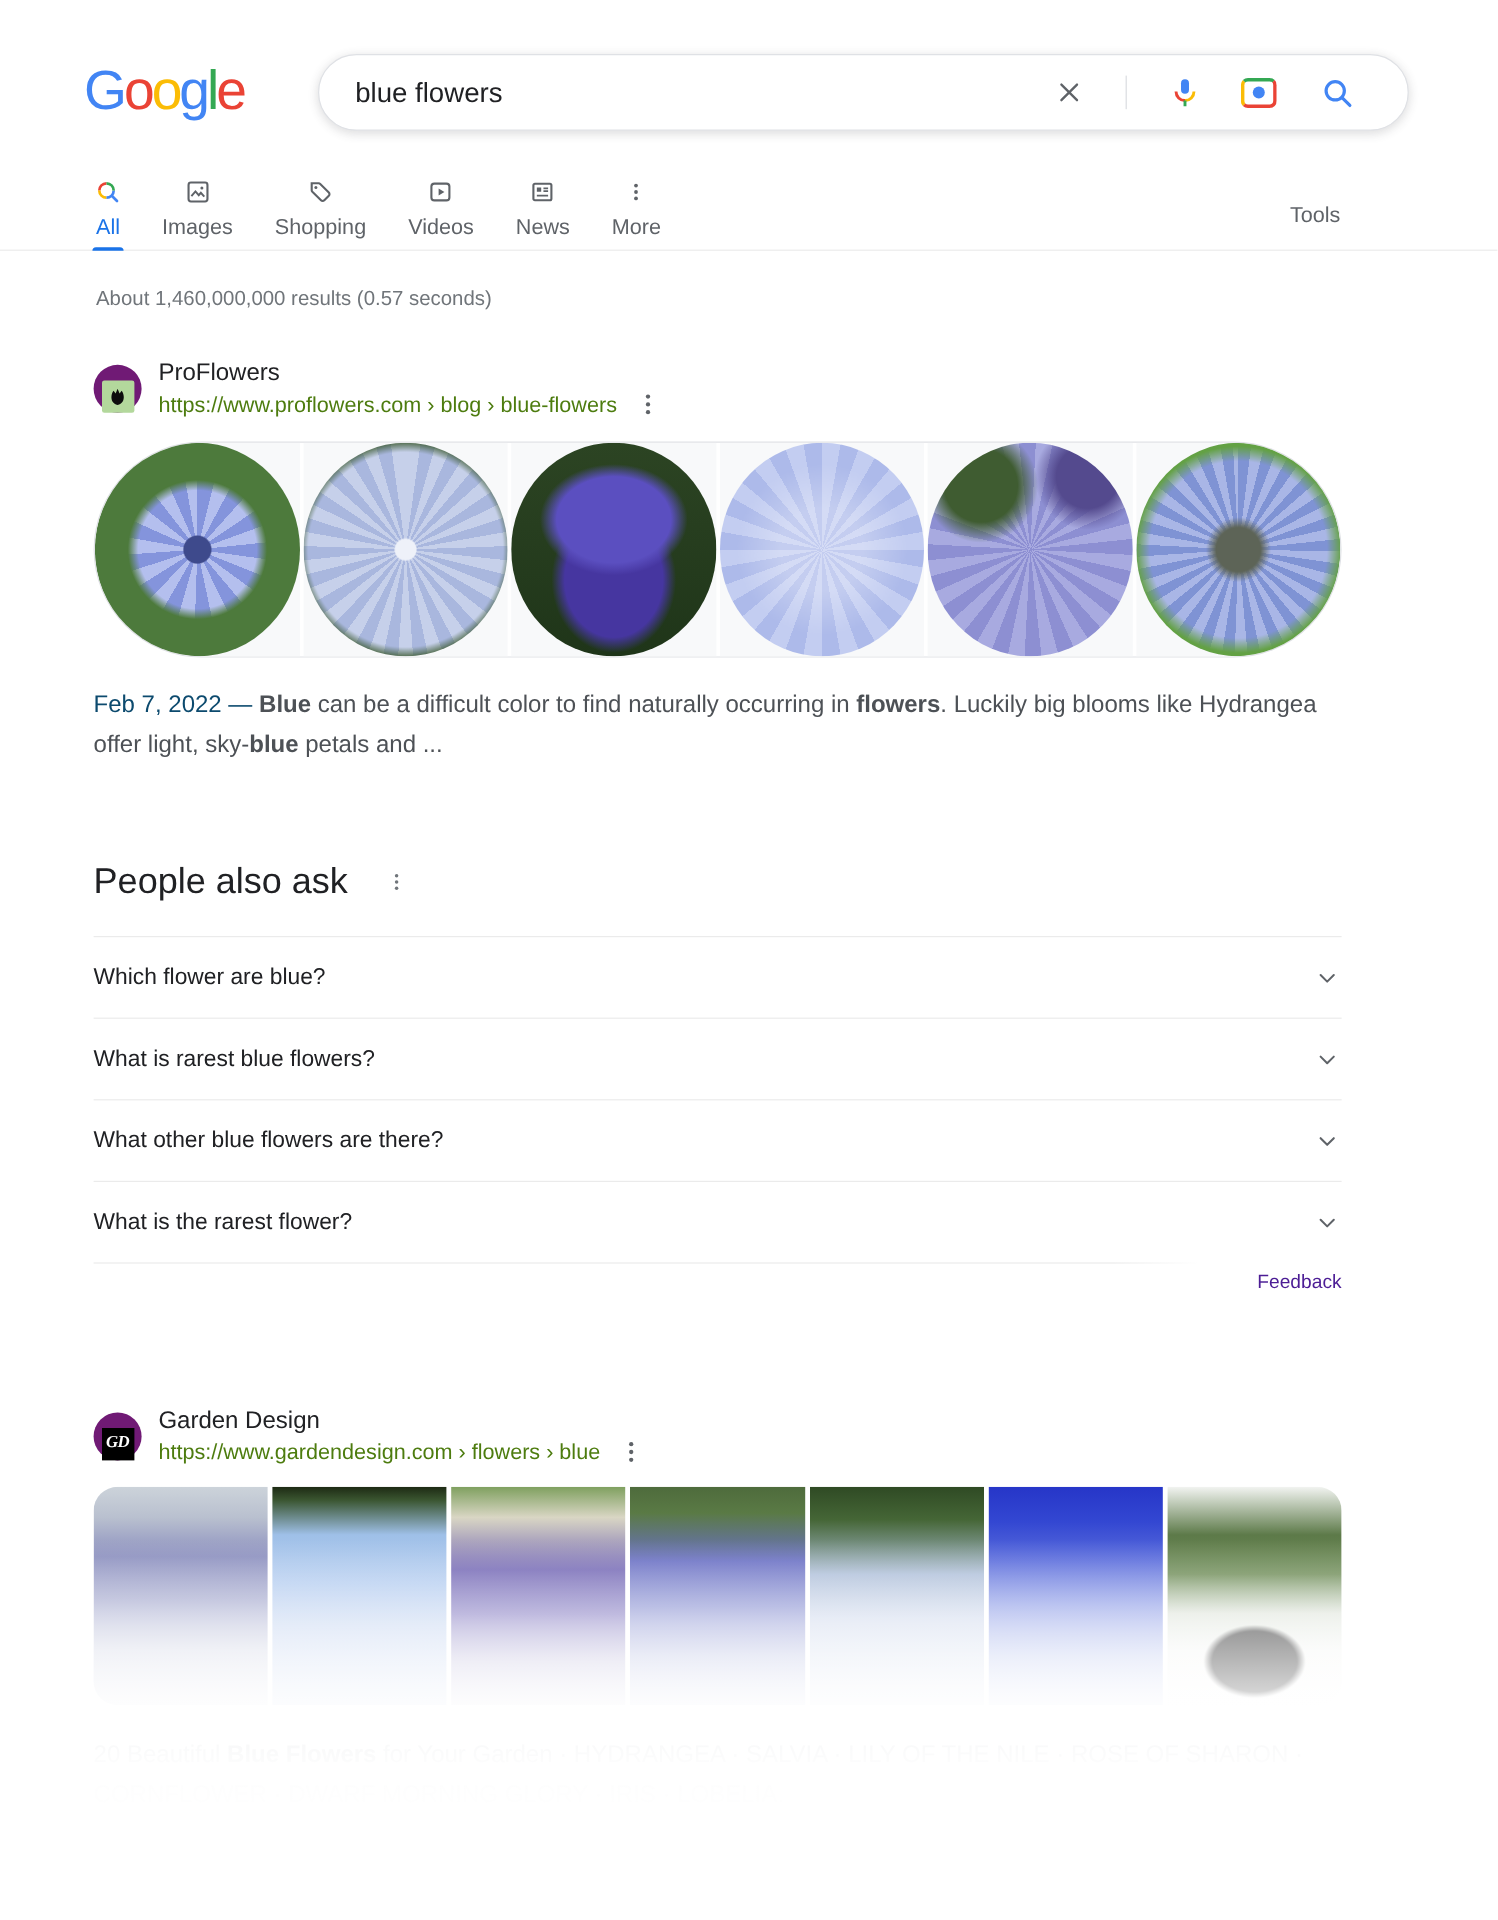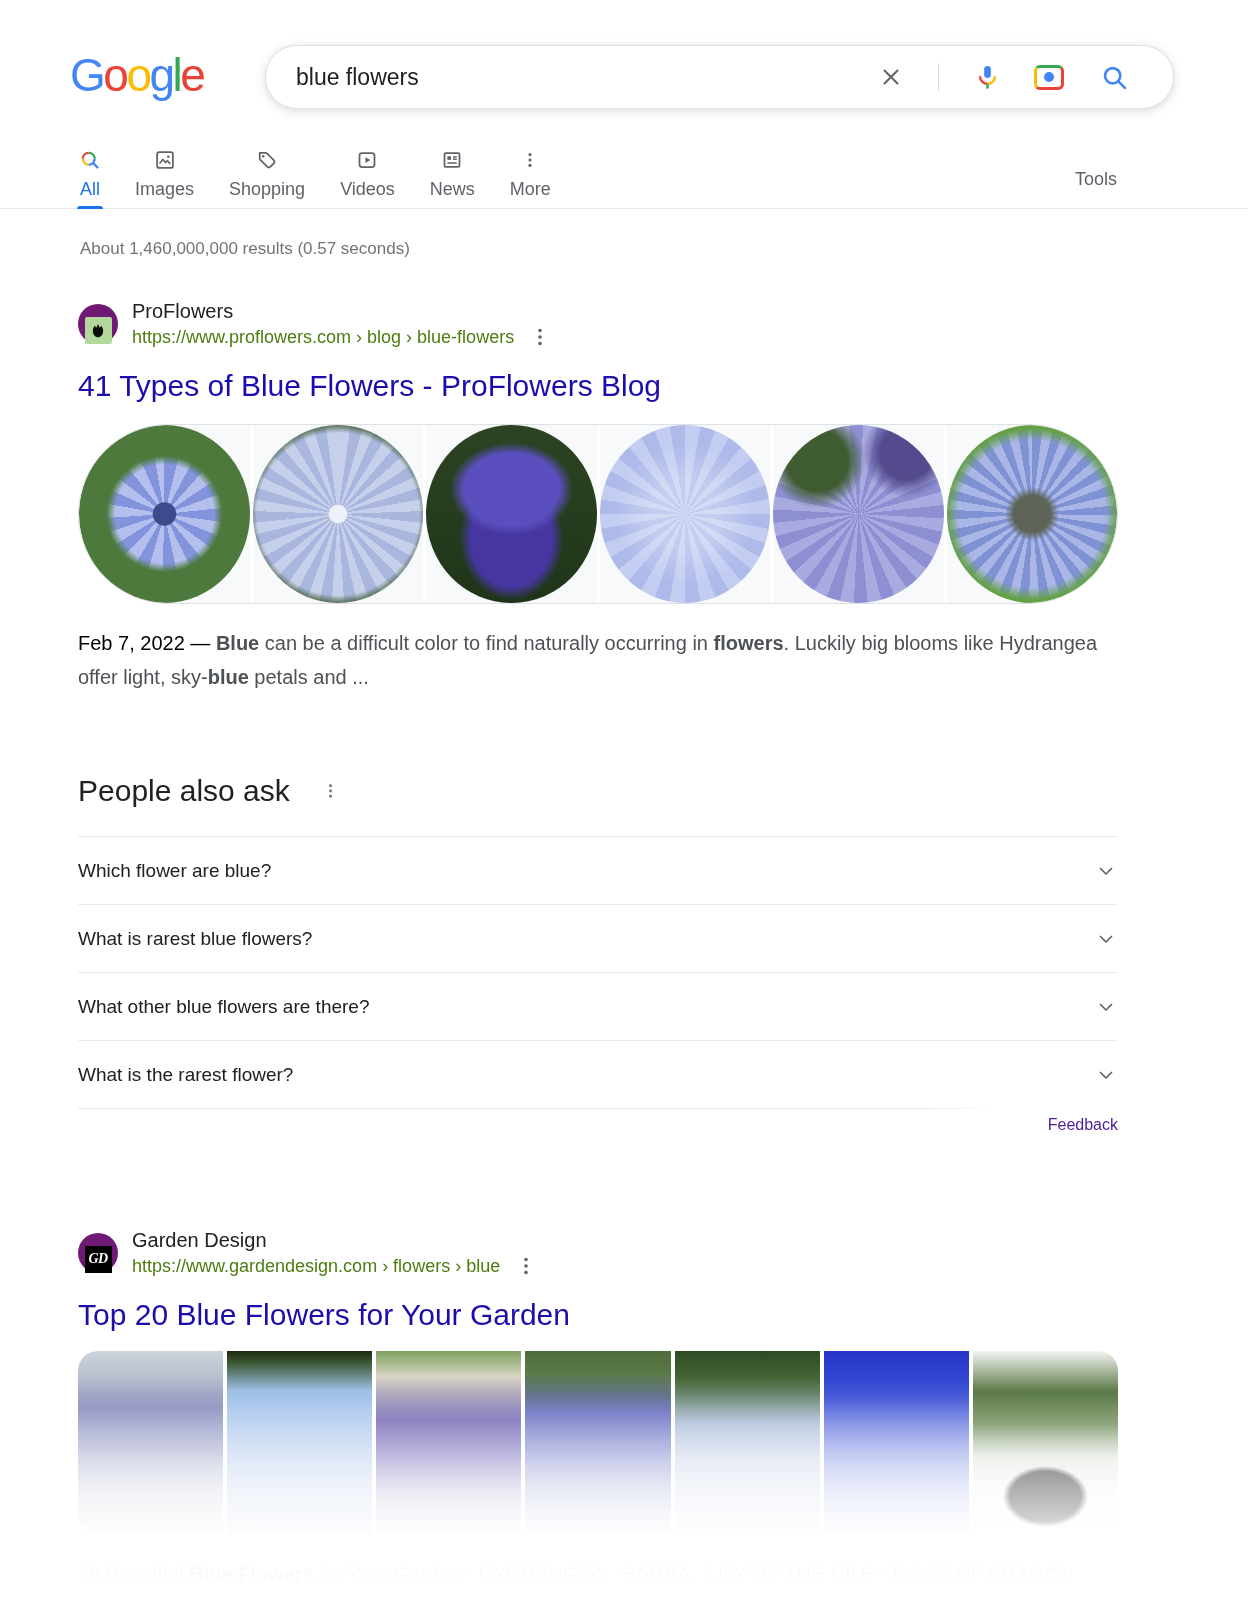--- a/index.html
+++ b/index.html
@@ -73,21 +73,21 @@
   .f5{background:
       radial-gradient(circle at 26% 20%, #3f5c31 0 16%, rgba(63,92,49,0) 25%),
       radial-gradient(circle at 78% 16%, #544a8e 0 13%, rgba(84,74,142,0) 22%),
       repeating-conic-gradient(from 30deg, #8d8fd2 0 9deg, #a8aae0 9deg 18deg);}
   .f6{background:
       radial-gradient(circle at 50% 50%, rgba(0,0,0,0) 0 60%, #63a144 70% 100%),
       radial-gradient(circle at 50% 50%, #5d6457 0 15%, rgba(93,100,87,0) 22%),
       repeating-conic-gradient(#7f93d4 0 7deg, #a9b6e6 7deg 14deg);}
   
   .snippet{margin-top:22px;font-size:20px;line-height:34px;color:#4d5156;width:1040px;}
-  .sn-date{color:#000000;}
+  .sn-date{color:#0c4a6e;}
   .sn-b{font-weight:bold;}
   
   .paa{margin-top:80px;}
   .paa-head{display:flex;align-items:center;gap:16px;}
   .paa-title{font-size:30px;color:#202124;}
   .paa-list{margin-top:28px;border-top:1px solid #ebebeb;}
   .paa-row{height:67px;display:flex;align-items:center;justify-content:space-between;
            border-bottom:1px solid #ebebeb;cursor:pointer;}
   .paa-row.last{border-bottom:none;}
   .paa-q{font-size:19px;color:#202124;}
@@ -224,21 +224,20 @@
           <span class="r-dots">
             <svg width="16" height="22" viewBox="0 0 16 22">
                 <circle cx="8" cy="4.5" r="1.8" fill="#5f6368"></circle>
                 <circle cx="8" cy="11" r="1.8" fill="#5f6368"></circle>
                 <circle cx="8" cy="17.5" r="1.8" fill="#5f6368"></circle>
               </svg>
           </span>
         </div>
       </div>
     </div>
-    <a class="r-title">41 Types of Blue Flowers - ProFlowers Blog</a>
     <div class="strip1">
       <div class="cell">
           <div class="ball f1"></div>
         </div>
       <div class="cell">
           <div class="ball f2"></div>
         </div>
       <div class="cell">
           <div class="ball f3"></div>
         </div>
@@ -310,21 +309,20 @@
           <span class="r-dots">
             <svg width="16" height="22" viewBox="0 0 16 22">
                 <circle cx="8" cy="4.5" r="1.8" fill="#5f6368"></circle>
                 <circle cx="8" cy="11" r="1.8" fill="#5f6368"></circle>
                 <circle cx="8" cy="17.5" r="1.8" fill="#5f6368"></circle>
               </svg>
           </span>
         </div>
       </div>
     </div>
-    <a class="r-title">Top 20 Blue Flowers for Your Garden</a>
 
     <div class="fade-wrap">
       <div class="strip2">
         <div class="cell2 g1"></div>
         <div class="cell2 g2"></div>
         <div class="cell2 g3"></div>
         <div class="cell2 g4"></div>
         <div class="cell2 g5"></div>
         <div class="cell2 g6"></div>
         <div class="cell2 g7"></div>

